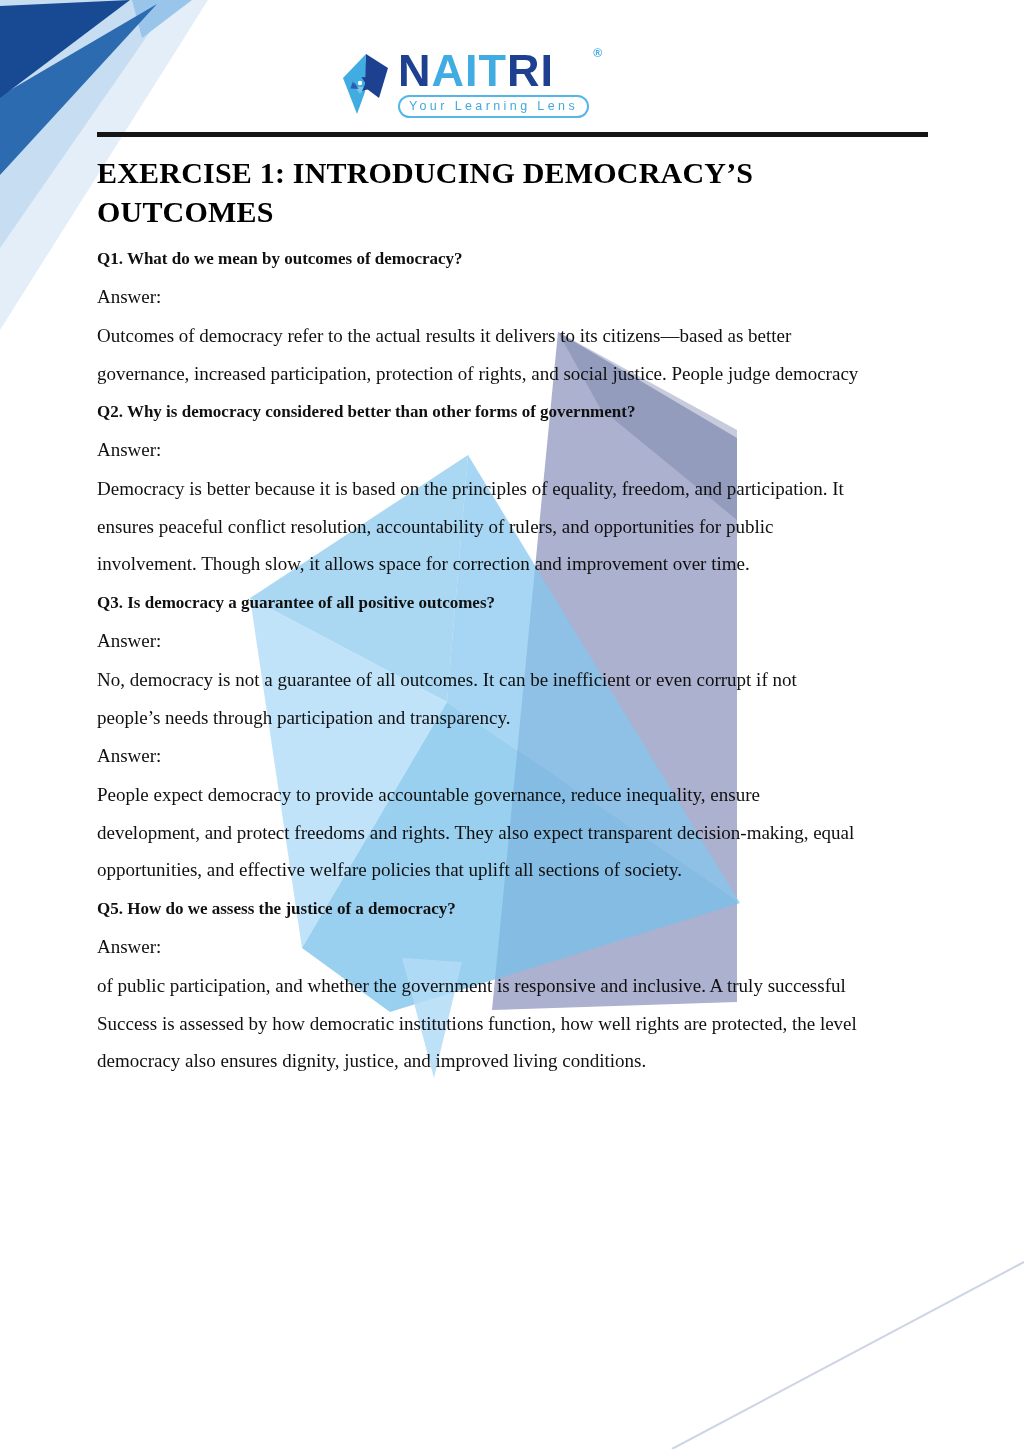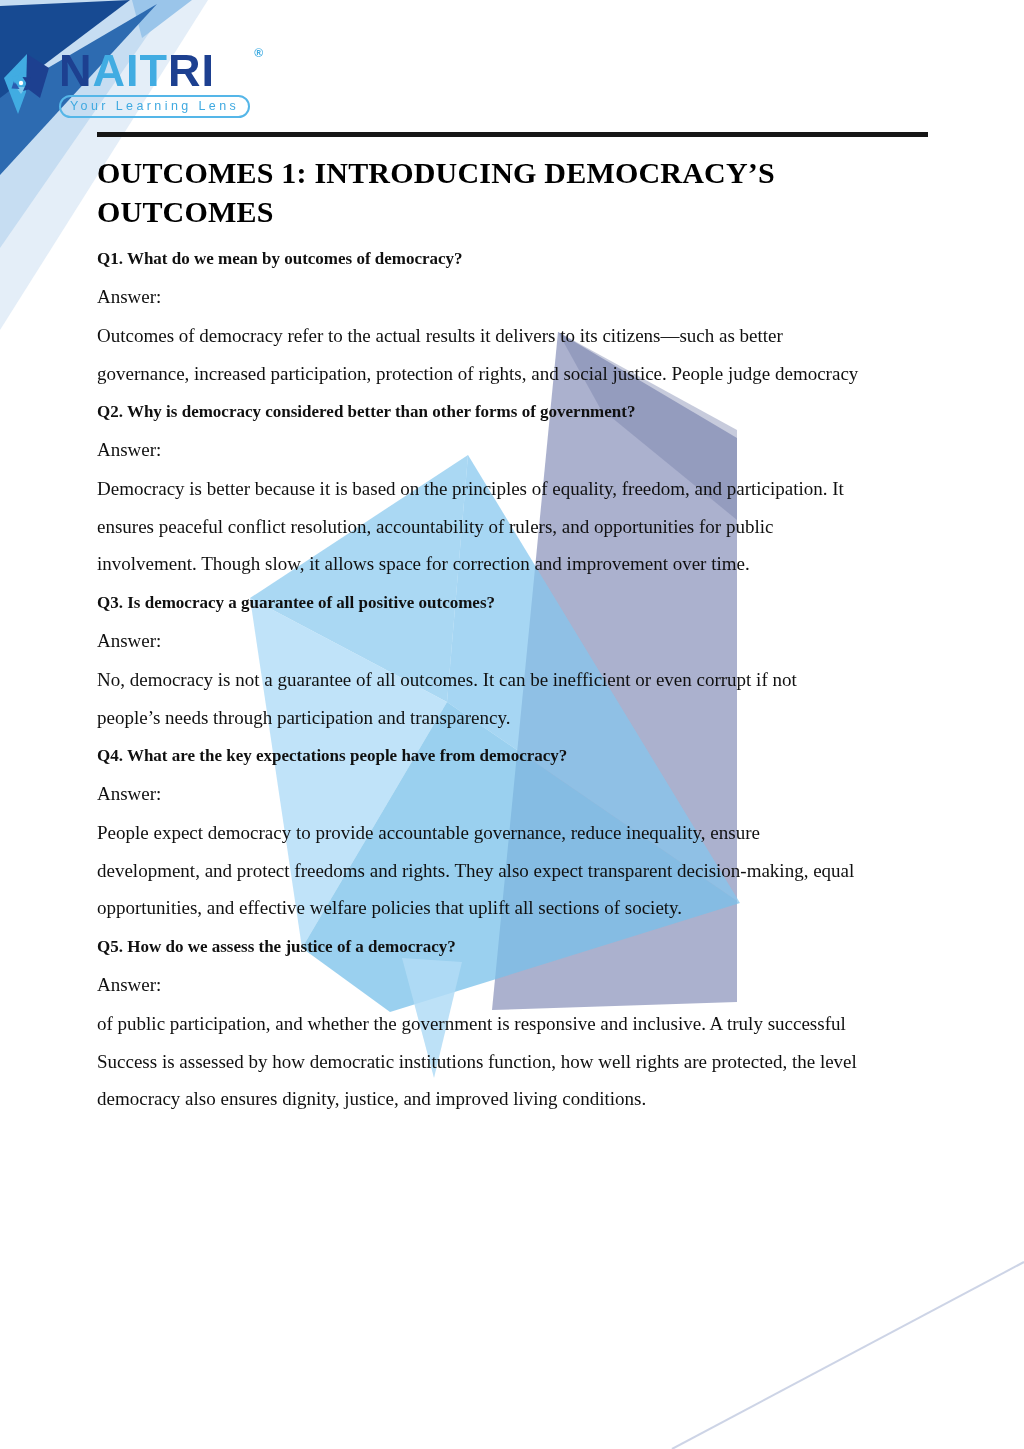--- a/index.html
+++ b/index.html
@@ -3,21 +3,21 @@
 <meta charset="utf-8">
 <style>
   html,body{margin:0;padding:0;background:#fff;}
   .page{position:relative;width:1024px;height:1449px;background:#fff;overflow:hidden;
         font-family:"Liberation Serif",serif;color:#101010;}
   .corner-svg{position:absolute;top:0;left:0;z-index:0;}
   .watermark-svg{position:absolute;top:0;left:0;z-index:0;pointer-events:none;}
   .content{position:relative;z-index:1;}
 
   
-  .logo-row{display:flex;justify-content:flex-start;padding:50px 96px 0 0;}
+  .logo-row{display:flex;justify-content:center;padding:50px 96px 0 0;}
   .logo{display:flex;align-items:center;gap:7px;}
   .logo-text{display:flex;flex-direction:column;align-items:flex-start;position:relative;}
   .brand{font-family:"Liberation Sans",sans-serif;font-weight:bold;font-size:45px;
          line-height:42px;letter-spacing:1px;white-space:nowrap;}
   .brand .lt{color:#41ace2;}
   .brand .dk{color:#1d4090;}
   .reg{position:absolute;top:-4px;right:-13px;font-size:12px;color:#41ace2;
        font-family:"Liberation Sans",sans-serif;font-weight:bold;}
   .tagline{margin-top:3px;border:2px solid #55b6e8;border-radius:14px;padding:0 9px;
            font-family:Liberation Sans, sans-serif;font-size:12.5px;letter-spacing:3.4px;
@@ -83,30 +83,30 @@
           <span class="reg">®</span>
           <div class="tagline">Your Learning Lens</div>
         </div>
       </div>
     </header>
 
     <div class="rule"></div>
 
     <main>
       <h1 class="doc-title">
-        <span>OUTCOMES 1: INTRODUCING DEMOCRACY’S</span><br>
+        <span>EXERCISE 1: INTRODUCING DEMOCRACY’S</span><br>
         <span>OUTCOMES</span>
       </h1>
 
       <div class="qa">
   <section class="qa-block">
     <h3 class="q-heading">Q1. What do we mean by outcomes of democracy?</h3>
     <div class="answer-label">Answer:</div>
     <div class="answer-lines">
-              <div>Outcomes of democracy refer to the actual results it delivers to its citizens—such as better</div>
+              <div>Outcomes of democracy refer to the actual results it delivers to its citizens—based as better</div>
               <div>governance, increased participation, protection of rights, and social justice. People judge democracy</div>
             </div>
   </section>
 
   <section class="qa-block">
     <h3 class="q-heading">Q2. Why is democracy considered better than other forms of government?</h3>
     <div class="answer-label">Answer:</div>
     <div class="answer-lines">
               <div>Democracy is better because it is based on the principles of equality, freedom, and participation. It</div>
               <div>ensures peaceful conflict resolution, accountability of rulers, and opportunities for public</div>
@@ -117,21 +117,20 @@
   <section class="qa-block">
     <h3 class="q-heading">Q3. Is democracy a guarantee of all positive outcomes?</h3>
     <div class="answer-label">Answer:</div>
     <div class="answer-lines">
               <div>No, democracy is not a guarantee of all outcomes. It can be inefficient or even corrupt if not</div>
               <div>people’s needs through participation and transparency.</div>
             </div>
   </section>
 
   <section class="qa-block">
-    <h3 class="q-heading">Q4. What are the key expectations people have from democracy?</h3>
     <div class="answer-label">Answer:</div>
     <div class="answer-lines">
               <div>People expect democracy to provide accountable governance, reduce inequality, ensure</div>
               <div>development, and protect freedoms and rights. They also expect transparent decision-making, equal</div>
               <div>opportunities, and effective welfare policies that uplift all sections of society.</div>
             </div>
   </section>
 
   <section class="qa-block">
     <h3 class="q-heading">Q5. How do we assess the justice of a democracy?</h3>

